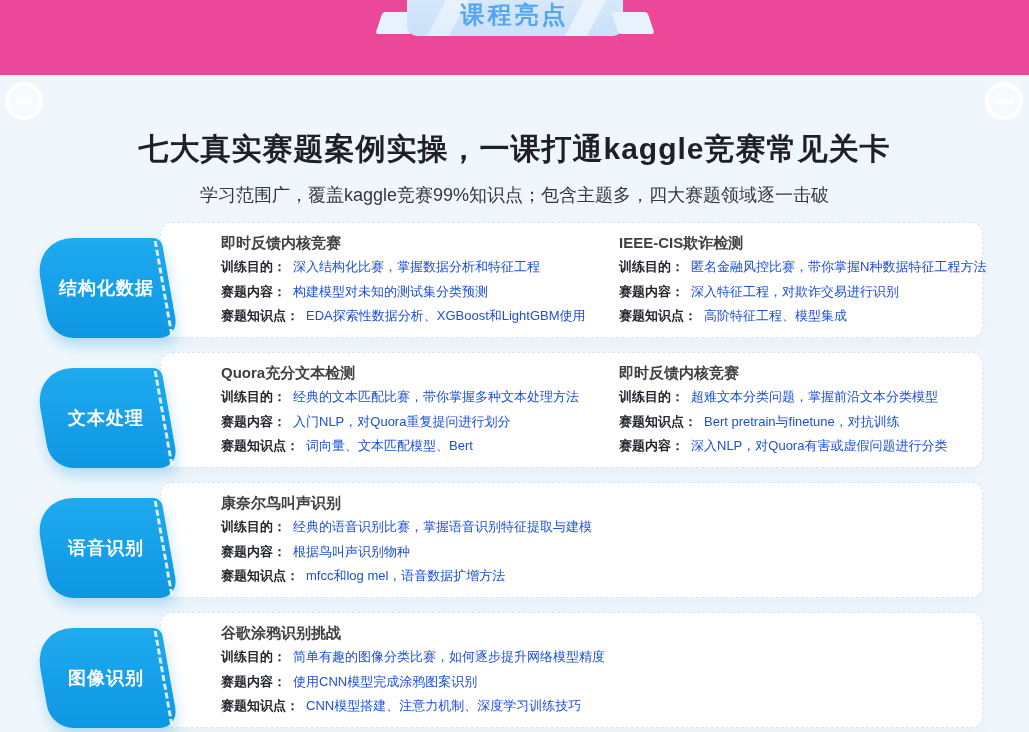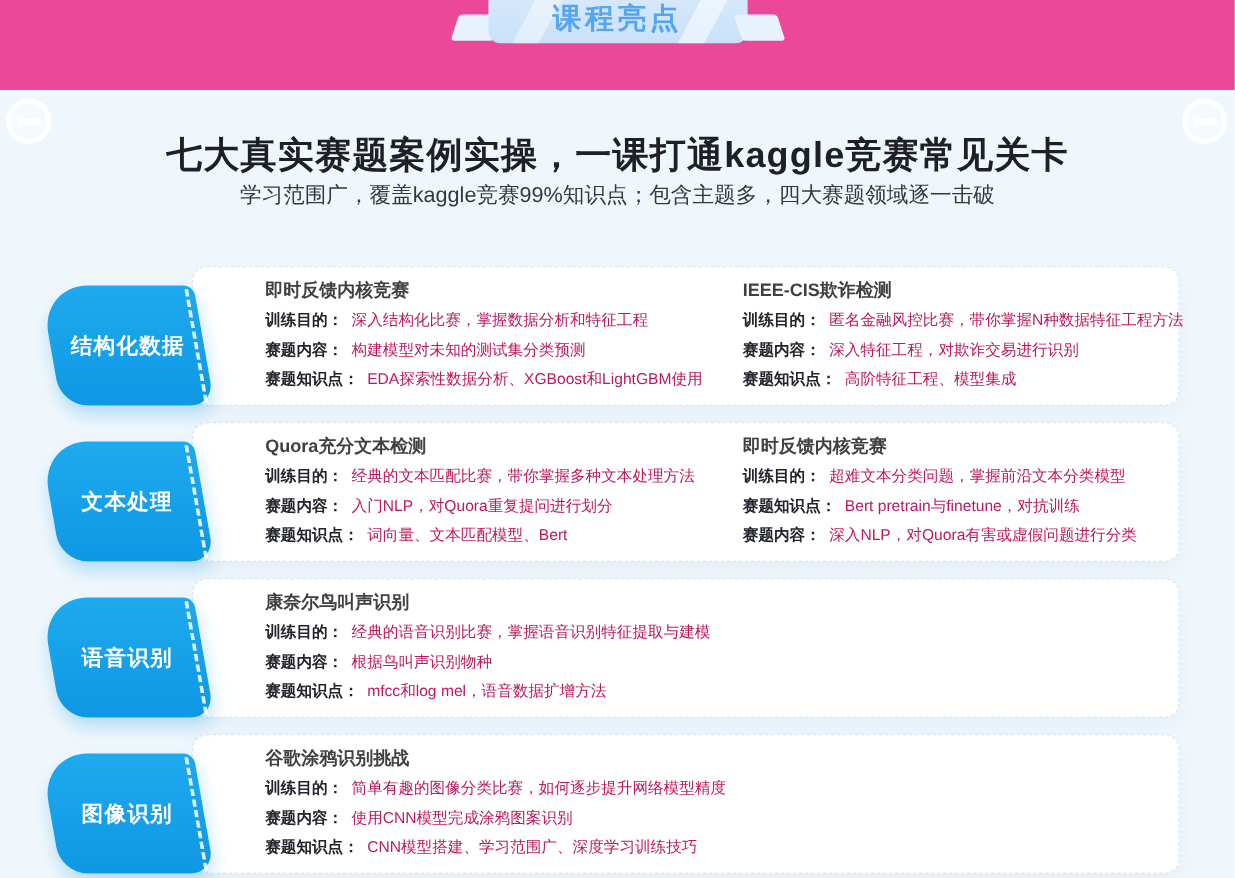--- a/index.html
+++ b/index.html
@@ -46,25 +46,25 @@
     position:absolute; top:7px; width:38px; height:38px; border-radius:50%;
     border:4px solid rgba(255,255,255,0.95);
     background:rgba(250,253,255,0.55);
     display:flex; align-items:center; justify-content:center;
   }
   .decor-circle.left  { left:5px; }
   .decor-circle.right { right:6px; }
   .minus-glyph { width:18px; height:5px; border-radius:3px; background:#ffffff; }
 
   .page-title {
-    padding-top:34px; text-align:center;
+    padding-top:54px; text-align:center;
     font-size:30px; font-weight:700; color:#1e2025; letter-spacing:1px;
   }
   .page-subtitle {
-    text-align:center;
+    margin-top:13px; text-align:center;
     font-size:18px; color:#35373c;
   }
 
   
   .rows { position:absolute; top:147px; left:0; right:0; }
   .row  { position:relative; height:116px; margin-bottom:14px; }
 
   .card {
     position:absolute; left:160px; top:0; width:823px; height:116px;
     background:#ffffff;
@@ -91,21 +91,21 @@
 
   .col { position:absolute; top:9px; }
   .col-1 { left:60px; }
   .col-2 { left:458px; }
   .card-title {
     font-size:15px; font-weight:700; color:#404040; line-height:22px;
     margin-bottom:1px; white-space:nowrap; cursor:pointer;
   }
   .item { font-size:13px; line-height:24.5px; white-space:nowrap; }
   .item .lbl { font-weight:700; color:#23252c; }
-  .item .val { color:#be185d; margin-left:7px;margin-top:45px; }
+  .item .val { color:#1d4ed8; margin-left:7px;margin-top:45px; }
 </style>
 </head>
 <body>
 
 <div class="top-band">
   <div class="ribbon-wrap">
     <div class="ribbon">
       <span class="shine s1"></span>
       <span class="shine s2"></span>
       <span class="ribbon-label">课程亮点</span>
@@ -218,20 +218,20 @@
       <div class="card">
         <div class="col col-1">
           <div class="card-title">谷歌涂鸦识别挑战</div>
           <div class="item">
             <span class="lbl">训练目的：</span><span class="val">简单有趣的图像分类比赛，如何逐步提升网络模型精度</span>
           </div>
           <div class="item">
             <span class="lbl">赛题内容：</span><span class="val">使用CNN模型完成涂鸦图案识别</span>
           </div>
           <div class="item">
-            <span class="lbl">赛题知识点：</span><span class="val">CNN模型搭建、学习范围广、深度学习训练技巧</span>
+            <span class="lbl">赛题知识点：</span><span class="val">CNN模型搭建、注意力机制、深度学习训练技巧</span>
           </div>
         </div>
       </div>
     </div>
 
   </div>
 </div>
 
 </body></html>

